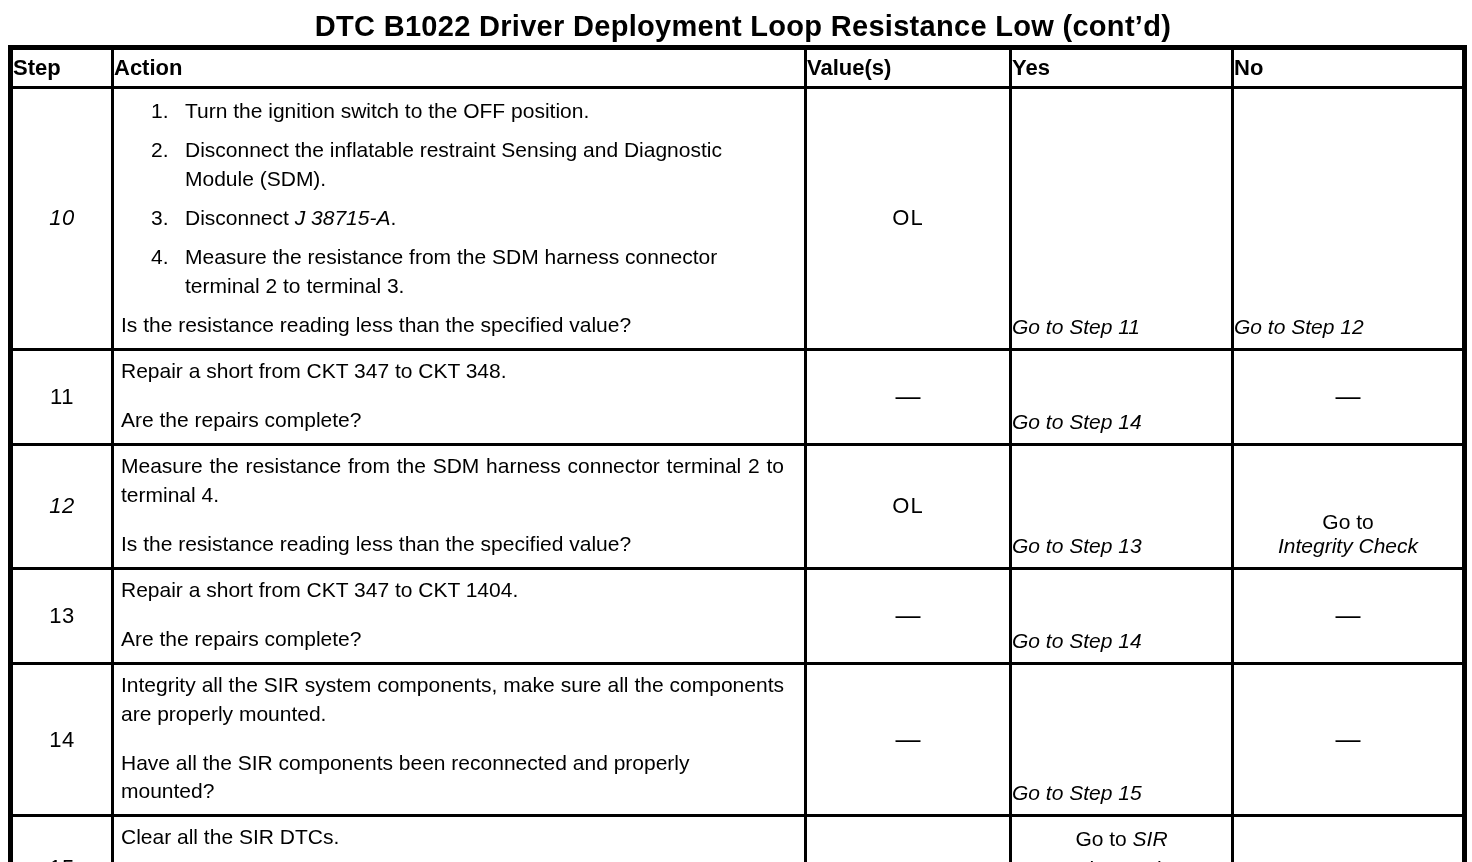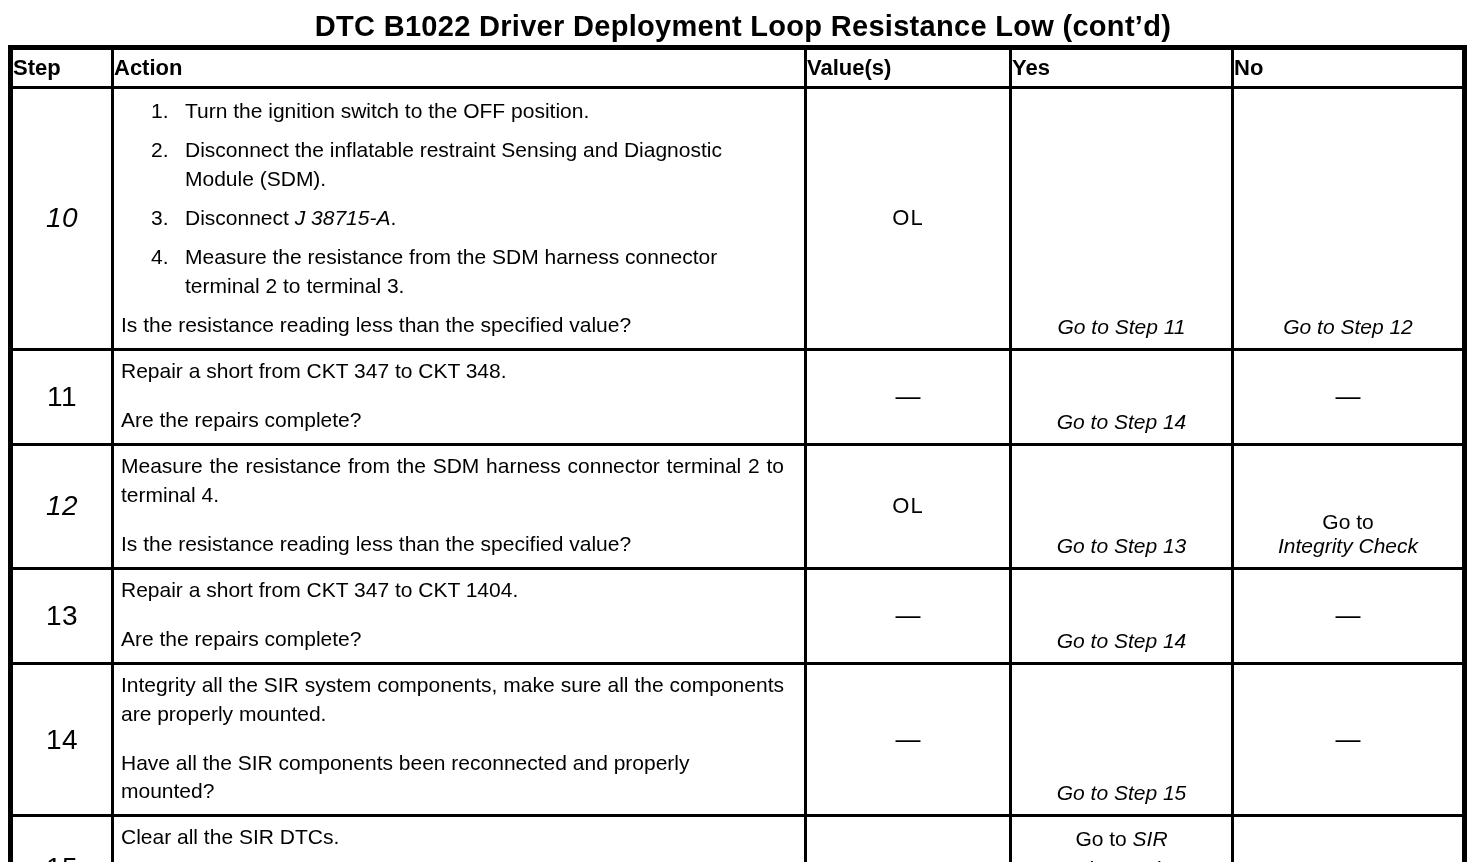--- a/index.html
+++ b/index.html
@@ -50,21 +50,21 @@
   tr.r10    { height: 254px; }
   tr.r11    { height: 82px; }
   tr.r12    { height: 108px; }
   tr.r13    { height: 84px; }
   tr.r14    { height: 136px; }
   tr.r15    { height: 106px; }
 
   td.step {
     text-align: center;
     vertical-align: middle;
-    font-size: 28px;
+    font-size: 22px;
     letter-spacing: 0.5px;
   }
   td.step.ital { font-style: italic; }
 
   td.action {
     font-size: 21px;
     line-height: 1.38;
     padding: 6px 20px 8px 7px;
   }
   .oli {
@@ -82,21 +82,20 @@
     vertical-align: middle;
     font-size: 22px;
     letter-spacing: 1px;
   }
   td.dash {
     text-align: center;
     vertical-align: middle;
     font-size: 25px;
   }
   td.goto {
-    text-align: center;
     vertical-align: bottom;
     font-size: 21px;
     font-style: italic;
     padding-bottom: 9px;
   }
   td.goto-stack {
     text-align: center;
     vertical-align: bottom;
     font-size: 21px;
     padding-bottom: 9px;

